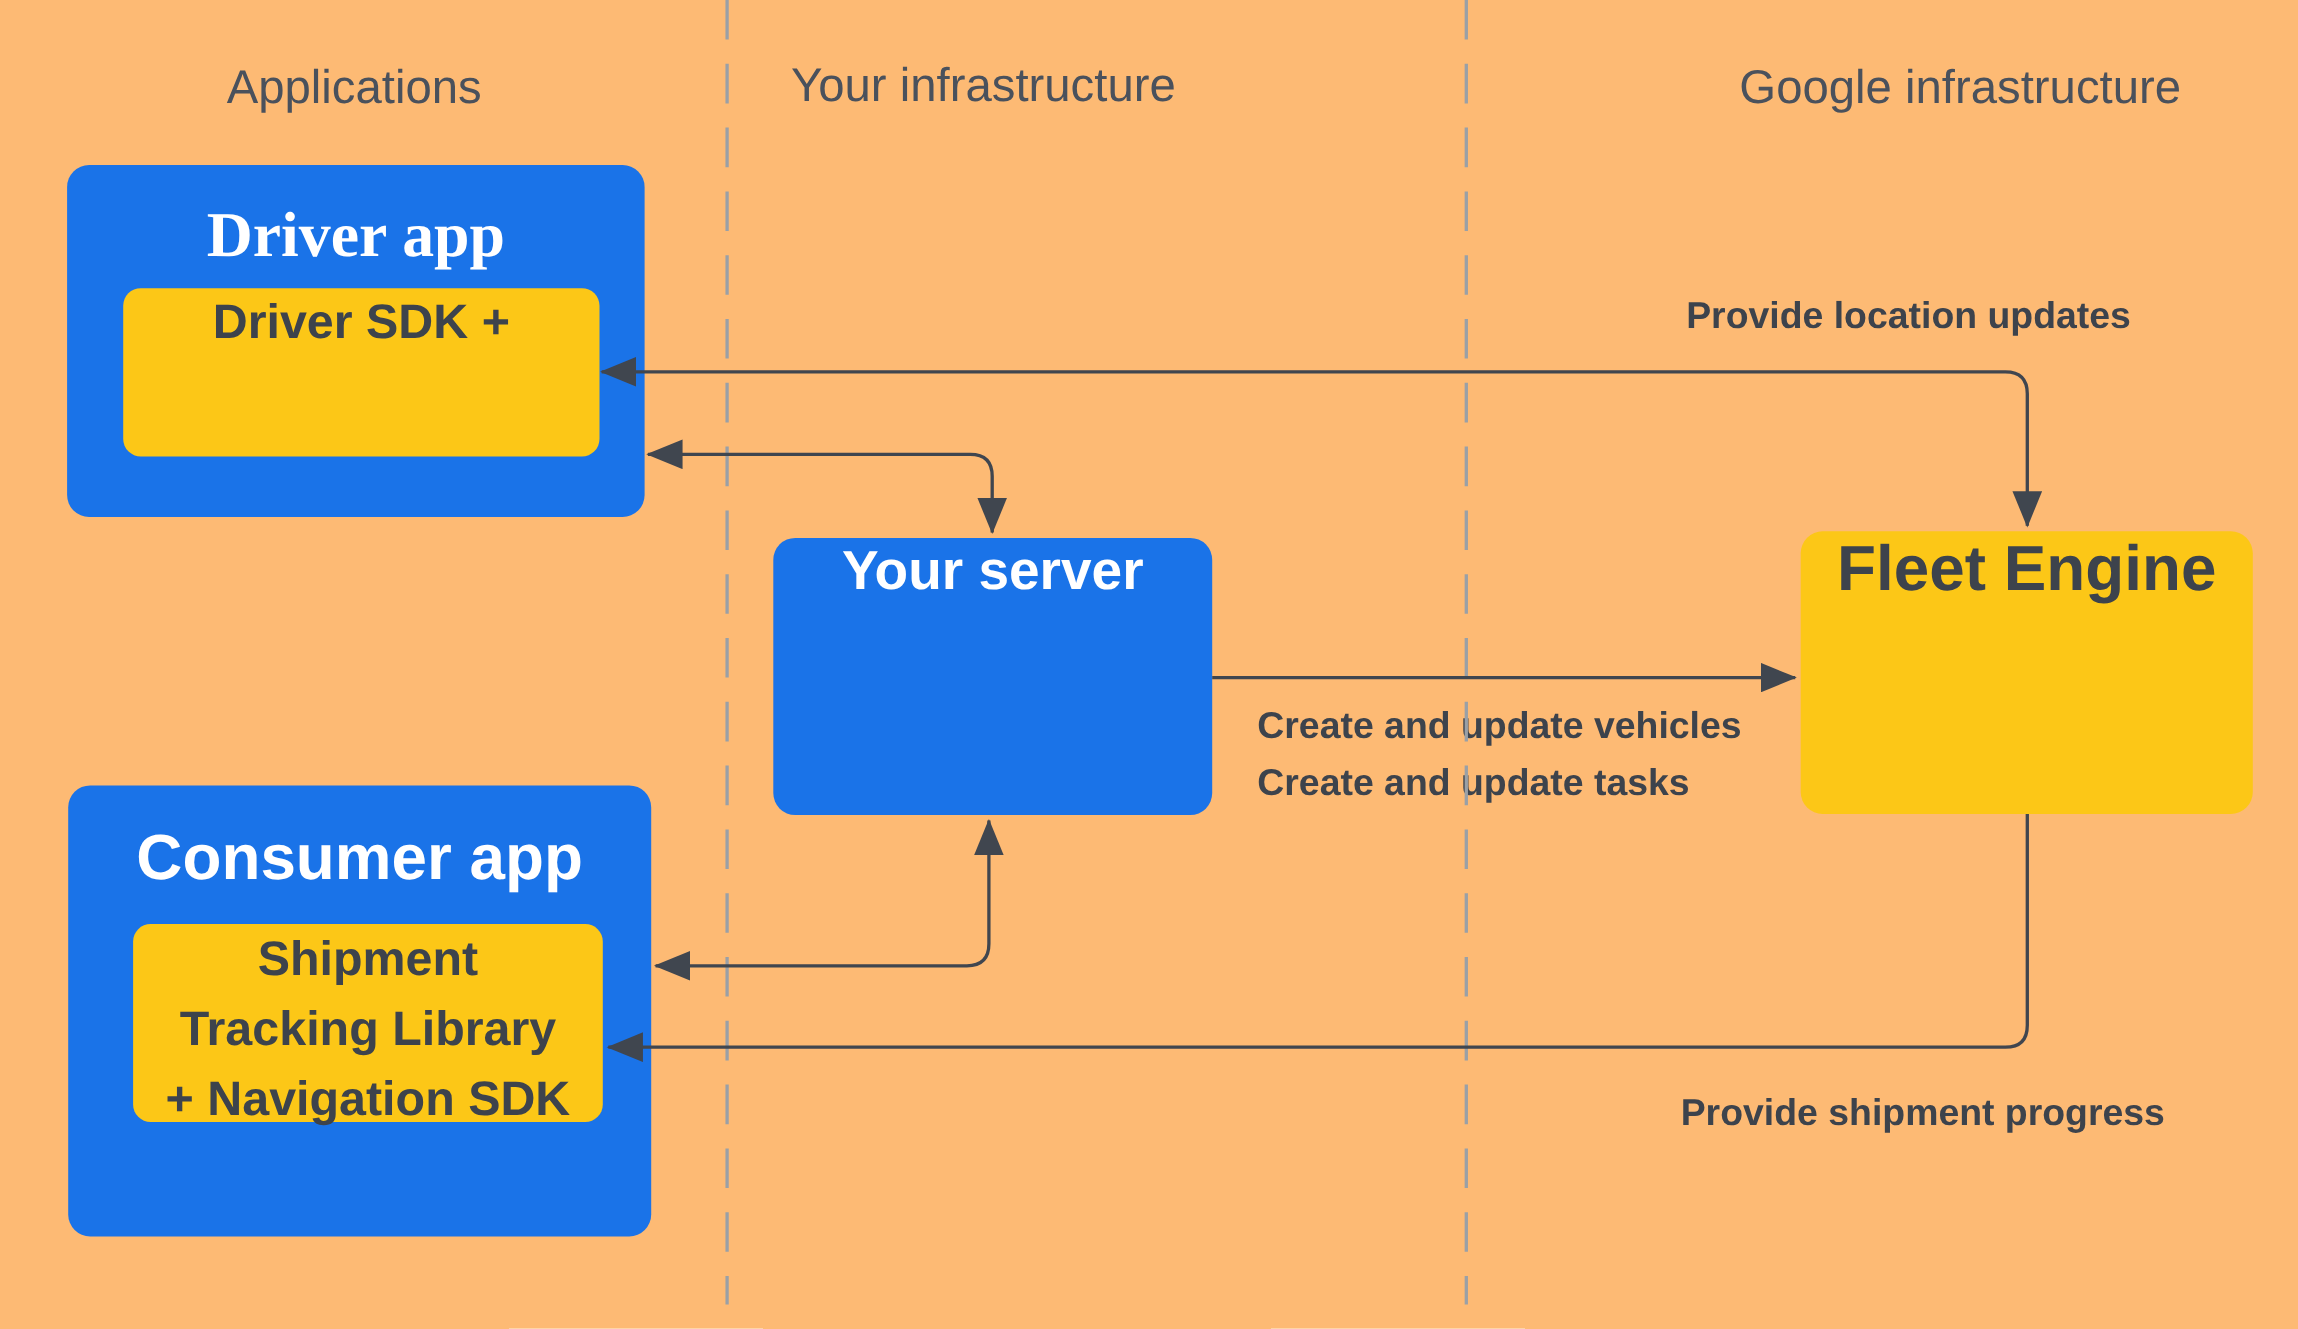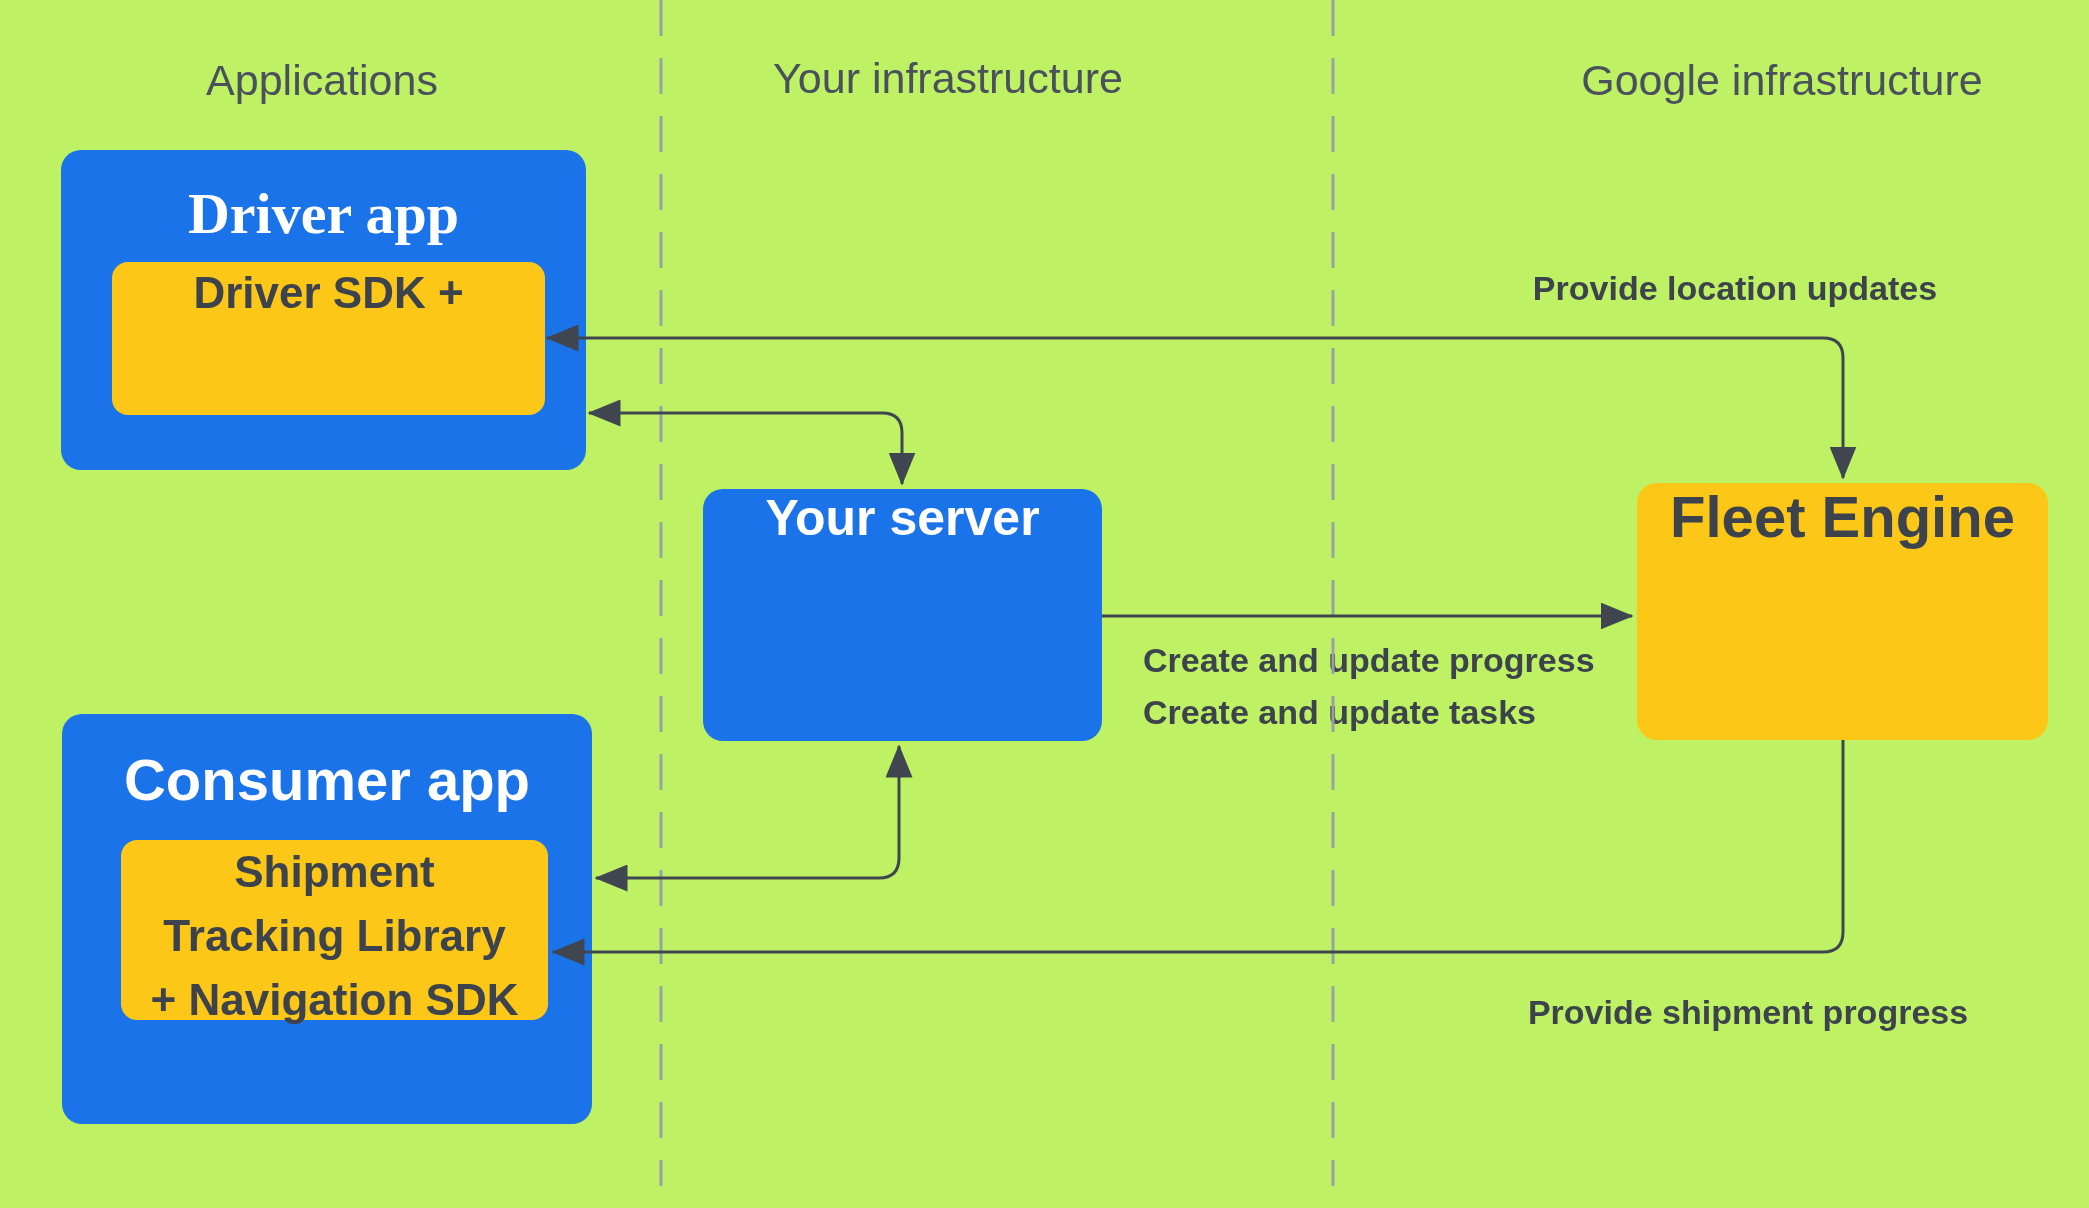--- a/index.html
+++ b/index.html
@@ -1,20 +1,20 @@
 <!DOCTYPE html>
 <html style="--blue: #1a73e8; --yellow: #fcc717; --arrow: #40464f; --dash: #9aa0a6; --header_text: #4a515c; --dark_text: #3d434c; --white_text: #ffffff;"><head>
 <meta charset="utf-8">
 <style>
   html, body { margin: 0; padding: 0; background: #ffffff; }
   .canvas {
     position: relative;
     width: 2089px;
     height: 1208px;
-    background: #bef264;
+    background: #fdba74;
     font-family: "Liberation Sans", "DejaVu Sans", sans-serif;
     overflow: hidden;
   }
 
   .col-header {
     position: absolute;
     transform: translate(-50%, -50%);
     font-size: 43px;
     font-weight: 400;
     color: var(--header_text);
@@ -83,21 +83,21 @@
     height: 1208px;
     pointer-events: none;
   }
 </style>
 </head>
 <body>
 
 <div class="canvas">
 
   <div class="col-header" style="left:322px; top:80px;">Applications</div>
-  <div class="col-header" style="left:948px; top:78px;">Your infrastructure</div>
+  <div class="col-header" style="left:894px; top:78px;">Your infrastructure</div>
   <div class="col-header" style="left:1782px; top:80px;">Google infrastructure</div>
 
   <div class="node node-blue" style="left:61px; top:150px; width:525px; height:320px;">
     <div class="node-title" style="top:30px;font-family:Liberation Serif, serif;">Driver app</div>
   </div>
   <div class="node node-yellow center-flex" style="left:112px; top:262px; width:433px; height:153px;">
     <div class="sdk-text">Driver SDK +</div>
   </div>
 
   <div class="node node-blue" style="left:62px; top:714px; width:530px; height:410px;">
@@ -111,21 +111,21 @@
 
   <div class="node node-blue center-flex" style="left:703px; top:489px; width:399px; height:252px;">
     <div class="big-white-title">Your server</div>
   </div>
 
   <div class="node node-yellow center-flex" style="left:1637px; top:483px; width:411px; height:257px; border-radius:20px;">
     <div class="big-dark-title">Fleet Engine</div>
   </div>
 
   <div class="edge-label centered" style="left:1735px; top:288px;">Provide location updates</div>
-  <div class="edge-label left-aligned" style="left:1143px; top:660px;">Create and update progress</div>
+  <div class="edge-label left-aligned" style="left:1143px; top:660px;">Create and update vehicles</div>
   <div class="edge-label left-aligned" style="left:1143px; top:712px;">Create and update tasks</div>
   <div class="edge-label centered" style="left:1748px; top:1012px;">Provide shipment progress</div>
 
   <svg class="overlay" viewBox="0 0 2089 1208" xmlns="http://www.w3.org/2000/svg">
     <defs>
       <marker id="arrow-end" markerWidth="12" markerHeight="9" refX="10.5" refY="4.5" orient="auto" markerUnits="strokeWidth">
         <path d="M0,0 L11,4.5 L0,9 Z" fill="#40464f"></path>
       </marker>
       <marker id="arrow-start" markerWidth="12" markerHeight="9" refX="10.5" refY="4.5" orient="auto-start-reverse" markerUnits="strokeWidth">
         <path d="M0,0 L11,4.5 L0,9 Z" fill="#40464f"></path>

